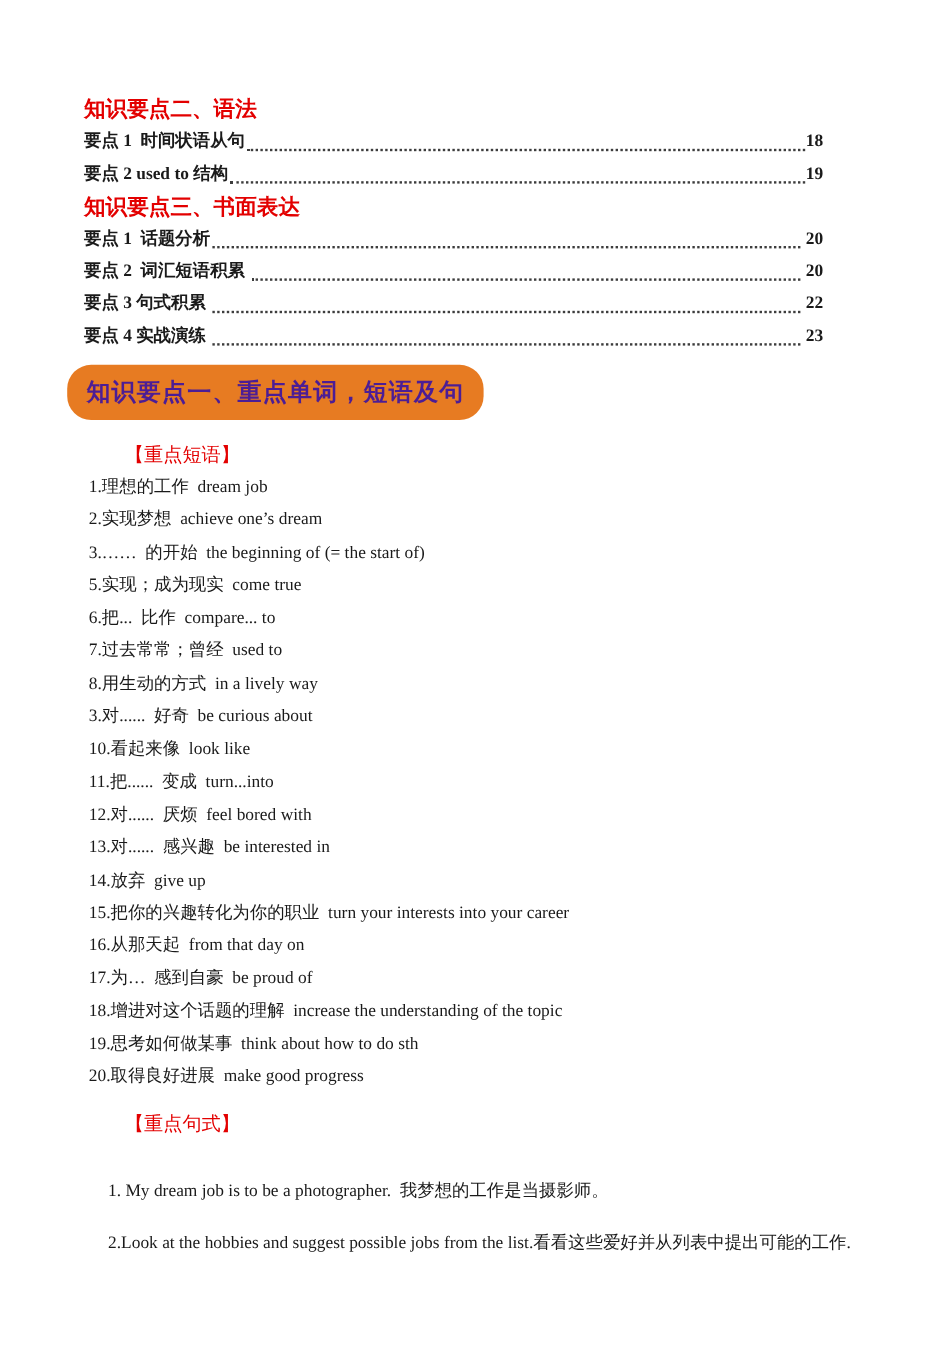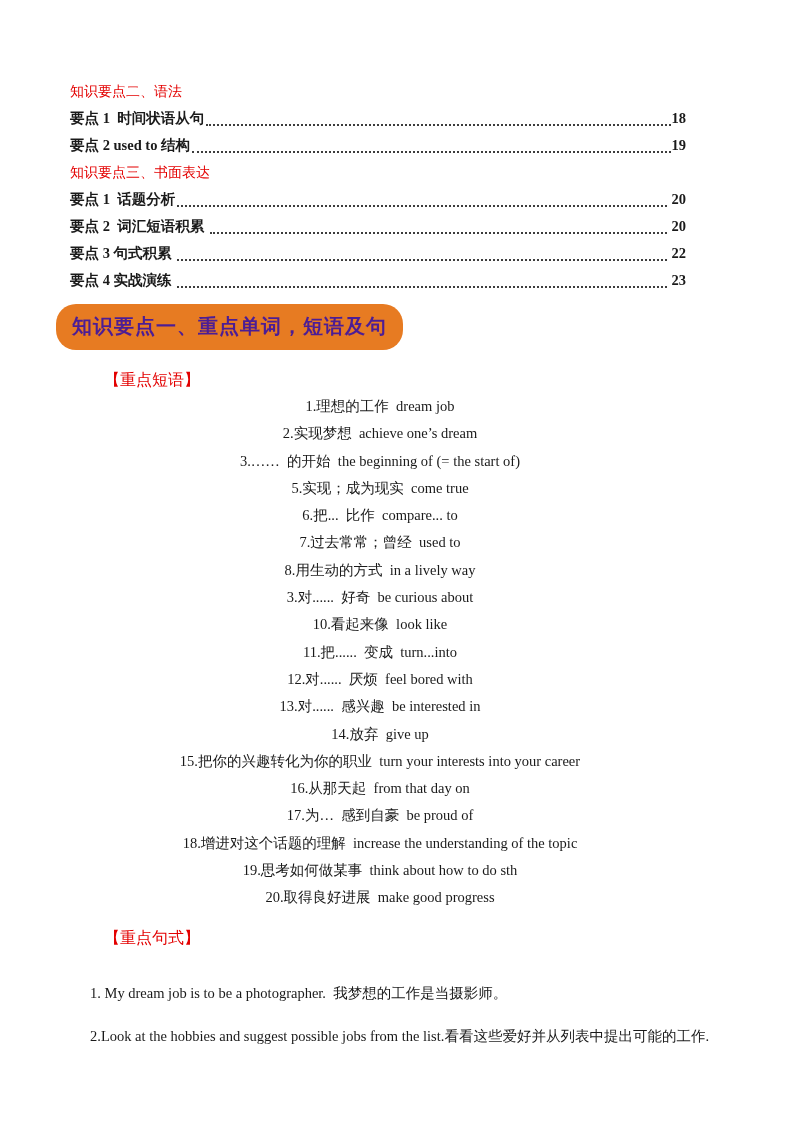--- a/index.html
+++ b/index.html
@@ -13,21 +13,21 @@
   }
   .page { position: absolute; inset: 0; background: #ffffff; }
   .content {
     position: absolute; left: 70px; top: 78px; width: 616px;
     font-size: 14.5px;
   }
   
   .toc-heading {
     height: 27px; line-height: 27px;
     color: var(--accent-red);
-    font-weight: 400; font-size: 14px;
+    font-weight: 700; font-size: 18px;
     white-space: pre;
   }
   .toc-row {
     height: 27px; line-height: 27px;
     display: flex; align-items: flex-end; font-weight: bold;
   }
   .toc-label { white-space: pre; }
   .toc-dots {
     flex: 1 1 auto;
     border-bottom: 2px dotted #3d3d3d;
@@ -53,21 +53,21 @@
   .section-heading {
     margin-top: 16px;
     height: 27px; line-height: 27px;
     color: var(--accent-red);
     font-weight: 400; font-size: 16px;
     padding-left: 6px;
     white-space: pre;
     margin-left: 28px;
   }
   
-  .phrase-list { margin: 0; padding: 0 0 0 4px; text-align: center; }
+  .phrase-list { margin: 0; padding: 0 0 0 4px; }
   .phrase-item {
     margin: 0; height: 27.3px; line-height: 27.3px;
     white-space: pre; overflow: visible;
   }
   
   .sentence-list { margin: 0; padding: 0 0 0 4px; }
   .sentence-item {
     margin: 16px; height: 27.3px; line-height: 27.3px;
     white-space: pre;
   }

